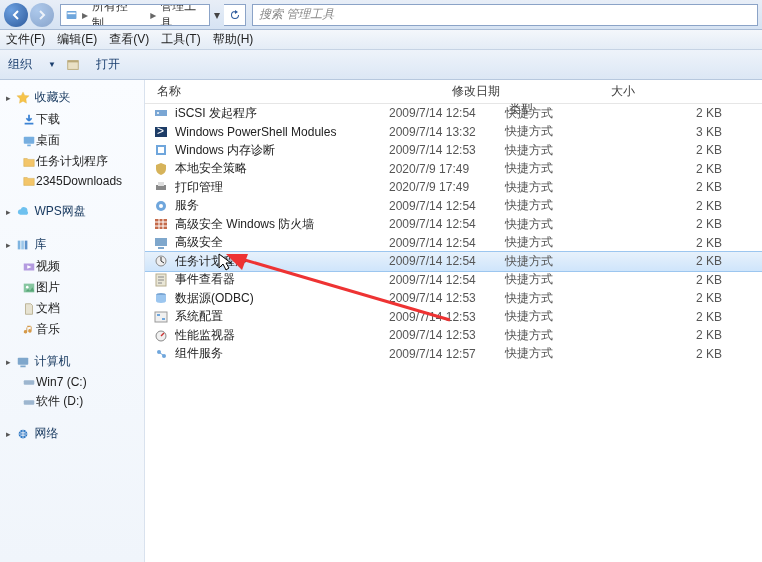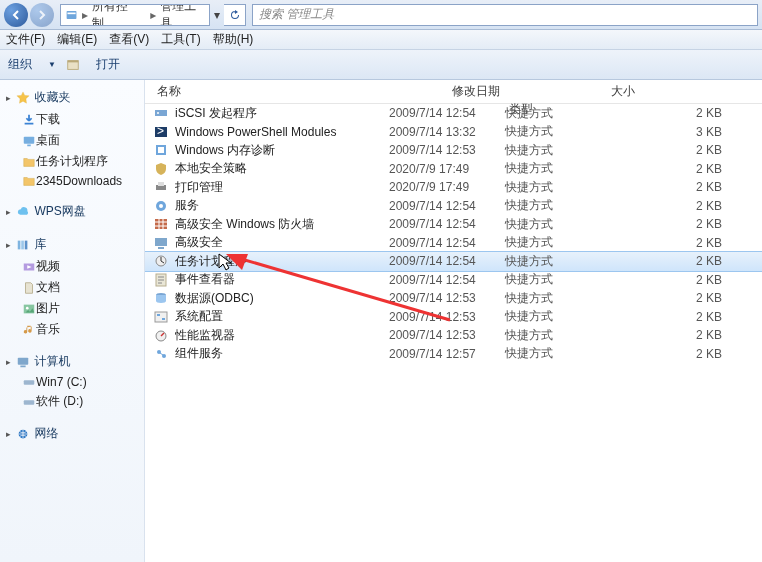--- a/index.html
+++ b/index.html
@@ -175,31 +175,31 @@
     </div>
     <div class="side-item">
         <svg width="14" height="14" viewBox="0 0 16 16">
           <rect x="2" y="4" width="12" height="8" fill="#b49be0"></rect>
           <path d="M6 6l5 2-5 2z" fill="#fff"></path>
         </svg>
         <span>视频</span>
       </div>
     <div class="side-item">
         <svg width="14" height="14" viewBox="0 0 16 16">
-          <path d="M4 2h6l2 2v10H4z" fill="#e7e3d2" stroke="#b7ae8f"></path>
-        </svg>
-        <span>文档</span>
-      </div>
-    <div class="side-item">
-        <svg width="14" height="14" viewBox="0 0 16 16">
           <rect x="2" y="3" width="12" height="10" fill="#87c6a1"></rect>
           <circle cx="6" cy="7" r="1.5" fill="#fff"></circle>
           <path d="M4 12l3-3 2 2 3-4 2 5z" fill="#58a678"></path>
         </svg>
         <span>图片</span>
+      </div>
+    <div class="side-item">
+        <svg width="14" height="14" viewBox="0 0 16 16">
+          <path d="M4 2h6l2 2v10H4z" fill="#e7e3d2" stroke="#b7ae8f"></path>
+        </svg>
+        <span>文档</span>
       </div>
     <div class="side-item">
         <svg width="14" height="14" viewBox="0 0 16 16">
           <path d="M6 3v7a2 2 0 1 1-1-1.7V5l6-1v5a2 2 0 1 1-1-1.7V3z" fill="#d59a4a"></path>
         </svg>
         <span>音乐</span>
       </div>
 
     <div class="side-spacer"></div>
     <div class="side-group-title">

